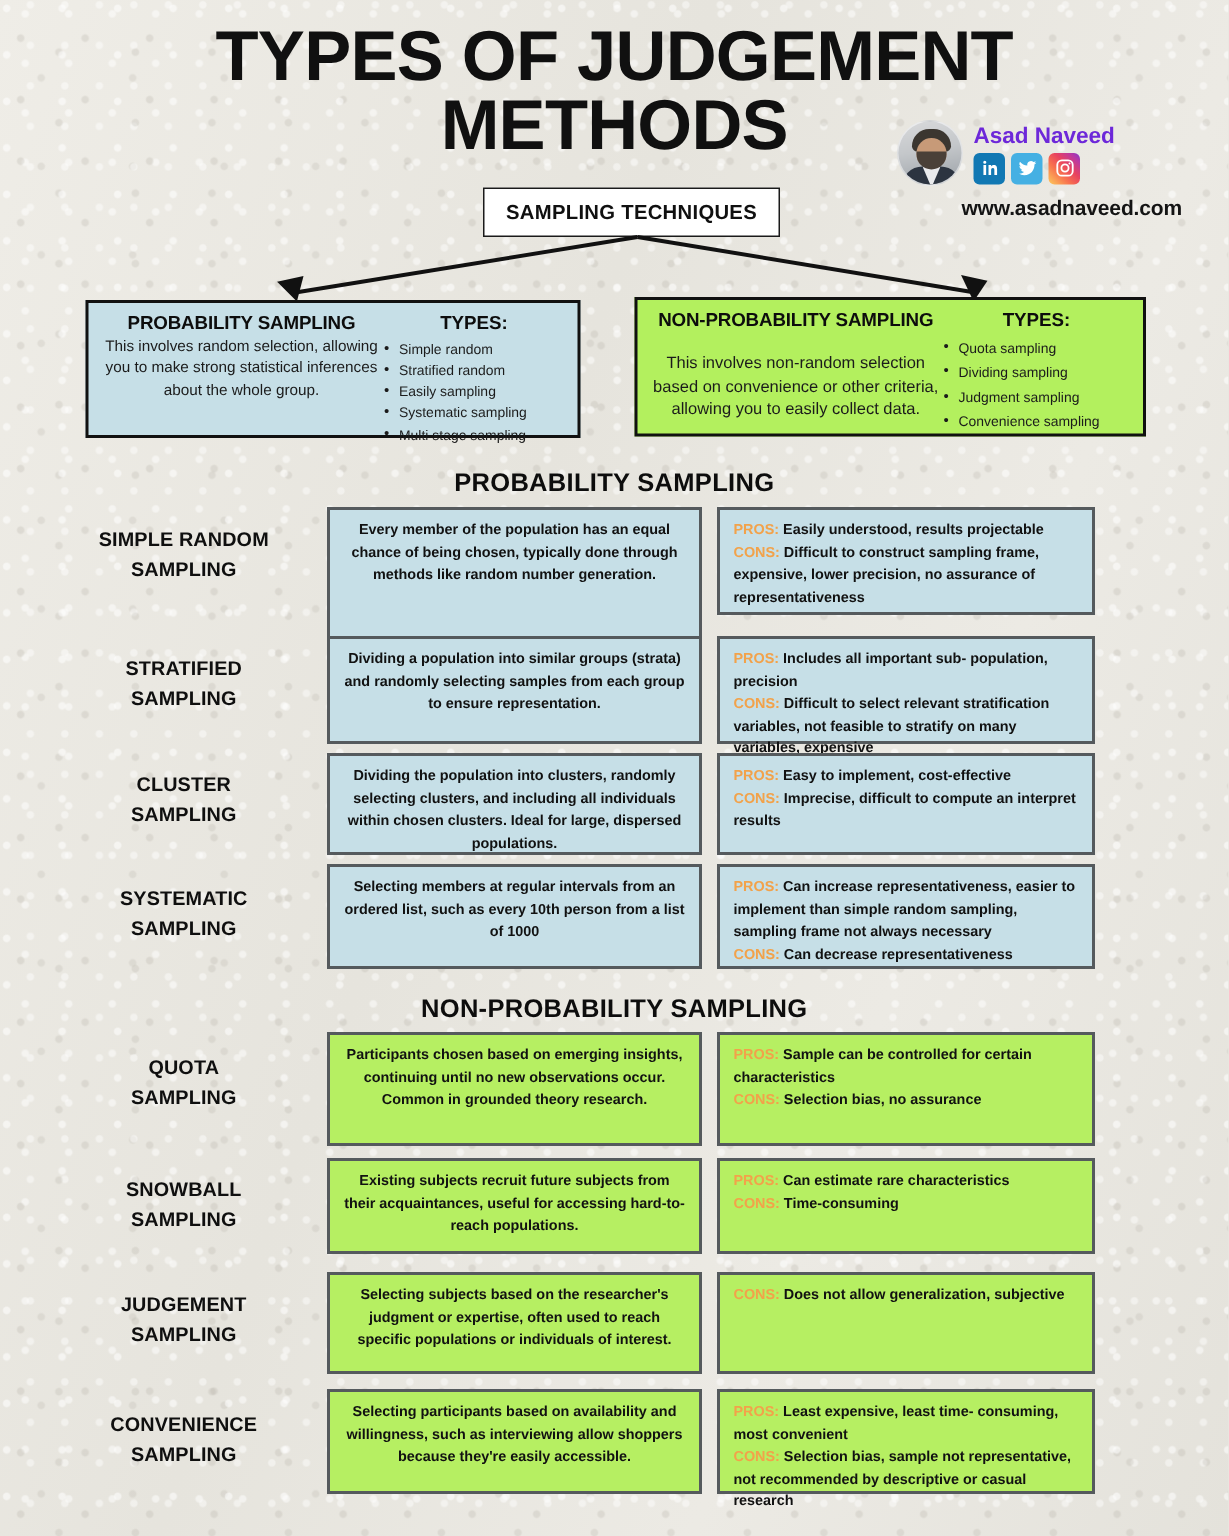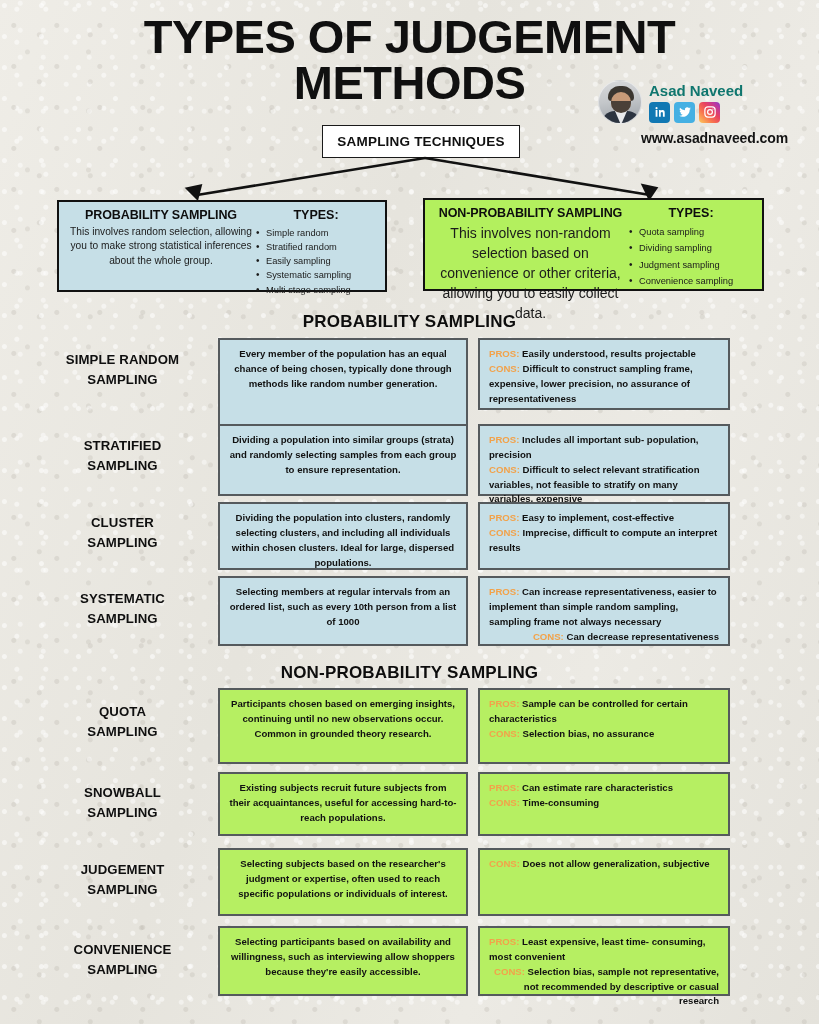--- a/index.html
+++ b/index.html
@@ -53,21 +53,21 @@
     background: linear-gradient(170deg,#d8d9db 0%, #c4c7ca 45%, #9aa0a6 100%);
     position: relative; overflow: hidden; flex: 0 0 auto;
     border: 1px solid rgba(255,255,255,0.5);
   }
   #avatar .hair { position:absolute; left:9px; top:5px; width:26px; height:15px; background:#3b3630; border-radius:13px 13px 4px 4px; }
   #avatar .face { position:absolute; left:12px; top:11px; width:20px; height:20px; background:#c79a78; border-radius:10px 10px 9px 9px; }
   #avatar .beard { position:absolute; left:12px; top:20px; width:20px; height:12px; background:#4a4038; border-radius:0 0 10px 10px; }
   #avatar .body { position:absolute; left:2px; top:30px; width:40px; height:16px; background:#2c3440; border-radius:14px 14px 0 0; }
   #avatar .shirt { position:absolute; left:16px; top:30px; width:12px; height:14px; background:#e9eaec; clip-path: polygon(0 0, 100% 0, 50% 100%); }
 
-  #brand-name { font-size: 15px; font-weight: bold; color: #0f766e; margin-bottom: 3px; }
+  #brand-name { font-size: 15px; font-weight: bold; color: #6d28d9; margin-bottom: 3px; }
   #social-row { display: flex; gap: 4px; }
   .social { width: 21px; height: 21px; border-radius: 4px; display:flex; align-items:center; justify-content:center; }
   .social svg { display:block; }
   #brand-url { margin-top: 6px; font-size: 14px; font-weight: bold; color: #141414; text-align: right; letter-spacing: -0.1px; }
 
   
   #tech-box {
     position: absolute;
     top: 125px; left: 322px;
     width: 198px; height: 33px;
@@ -86,21 +86,21 @@
     display: flex;
     padding: 6px 8px 6px 8px;
   }
   #cat-prob { top: 200px; left: 57px; width: 330px; height: 92px; background: #c6dfe7; }
   #cat-nonprob { top: 198px; left: 423px; width: 341px; height: 93px; background: #b3f05e; }
 
   .cat-left { flex: 1 1 auto; text-align: center; }
   .cat-left .cat-title { font-size: 12.5px; font-weight: bold; color: #0d0d0d; margin-bottom: 3px; letter-spacing: -0.1px; }
   .cat-left .cat-desc { font-size: 10.2px; color: #1b1b1b; line-height: 1.42; }
   #cat-nonprob .cat-left { padding-top: 0; }
-  #cat-nonprob .cat-desc { margin-top: 4px; font-size: 14px; }
+  #cat-nonprob .cat-desc { margin-top: 15px; font-size: 11px; }
 
   .cat-right { flex: 0 0 auto; width: 122px; }
   .cat-right .types-title { font-size: 12.5px; font-weight: bold; color: #0d0d0d; text-align: center; margin-bottom: 4px; }
   .cat-right ul { list-style: none; }
   .cat-right li { font-size: 9.3px; color: #1b1b1b; line-height: 1.52; position: relative; padding-left: 11px; }
   .cat-right li::before { content: "\2022"; position: absolute; left: 1px; top: -1px; font-size: 10px; color: #1b1b1b; }
   #cat-nonprob .cat-right { width: 126px; }
   #cat-nonprob .cat-right li { line-height: 1.75; }
 
   
@@ -127,21 +127,21 @@
     border: 2.5px solid #555a5d;
     padding: 7px 9px;
   }
   .cell.desc { left: 218px; width: 250px; text-align: center; }
   .cell.pc   { left: 478px; width: 252px; text-align: left; }
   .cell p { font-size: 9.6px; line-height: 1.55; font-weight: bold; color: #111; }
   .cell.pc p { font-weight: bold; }
   .pc-label { color: #f2a24a; font-weight: bold; }
   .blue { background: #c6dfe7; }
   .green { background: #b6ef62; }
-  .pc-center { text-align: right; }
+  .pc-center { text-align: left; }
 </style>
 </head>
 <body>
 
 <div id="page"></div>
 
 <div id="header-title">
   <div>TYPES OF JUDGEMENT</div>
   <div>METHODS</div>
 </div>

